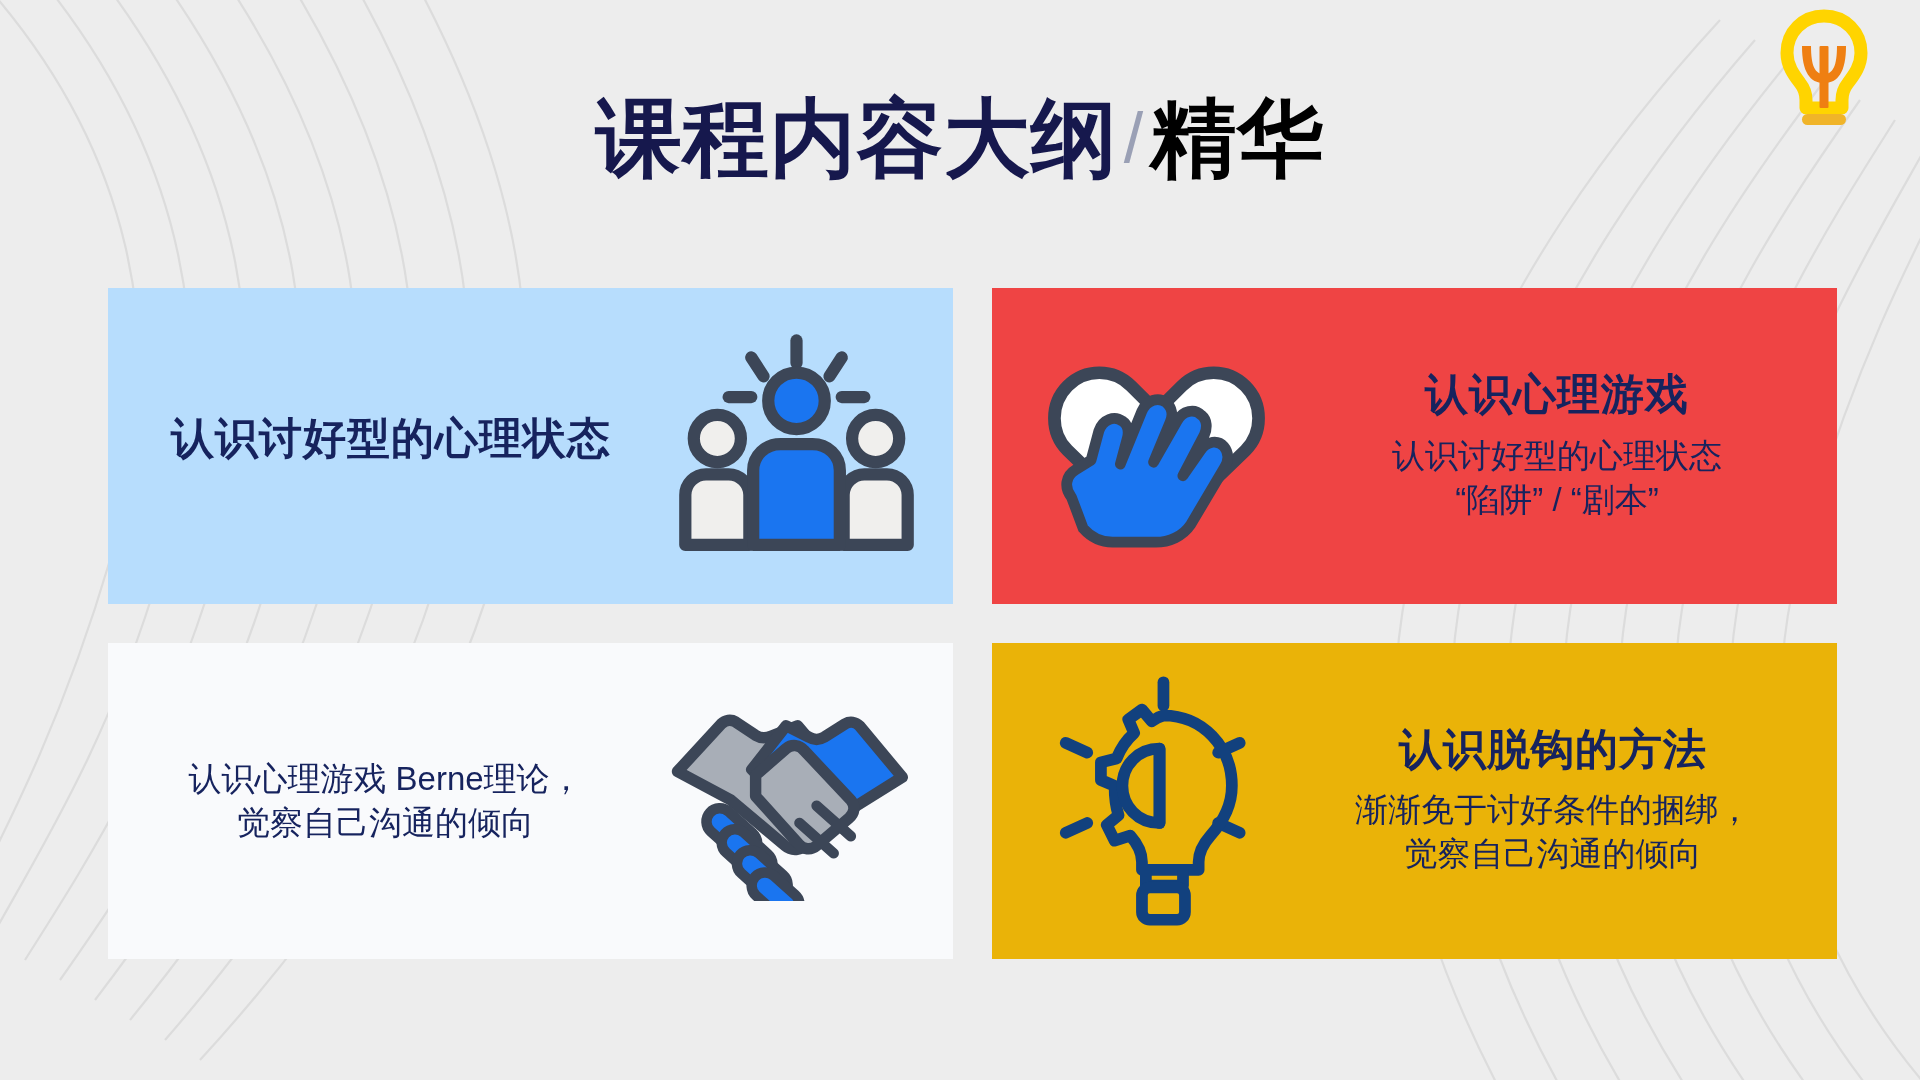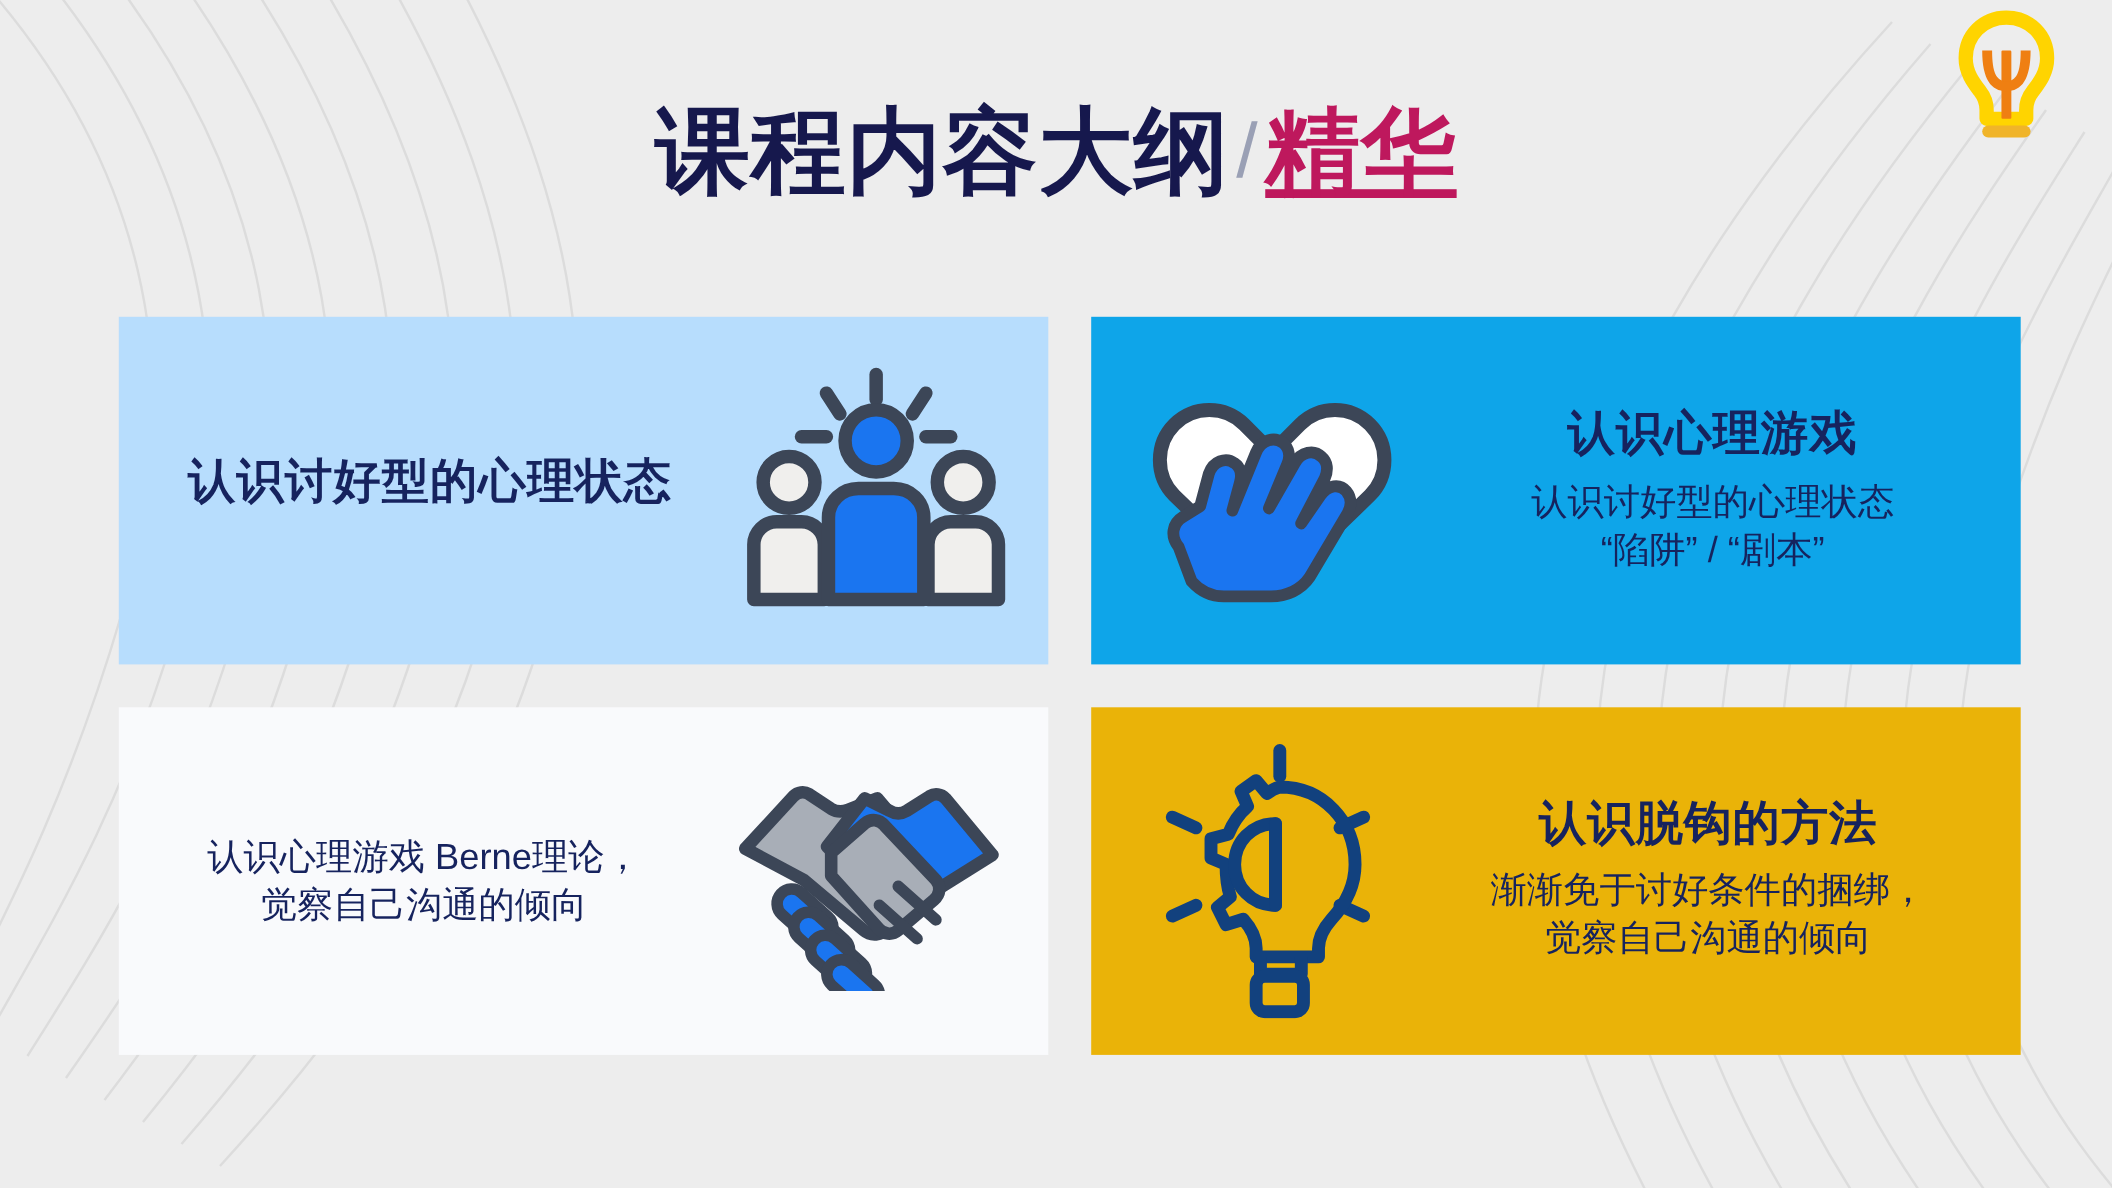--- a/index.html
+++ b/index.html
@@ -25,21 +25,21 @@
   #title {
     display:inline-block;
     font-size:86px;
     font-weight:bold;
     letter-spacing:1px;
     line-height:1;
     white-space:nowrap;
   }
   .t-dark { color:#16184d; }
   .t-slash { color:#9aa0b5; font-weight:400; font-size:70px; padding:0 6px; position:relative; top:-6px;}
-  .t-blue { color:#be185d;text-decoration:underline; }
+  .t-blue { color:#000000; }
 
   
   #grid {
     position:absolute;
     left:108px; top:288px;
     width:1710px; height:655px;
     display:grid;
     grid-template-columns:845px 845px;
     grid-template-rows:316px 316px;
     column-gap:20px;
@@ -163,21 +163,21 @@
 
           <circle cx="214" cy="112" r="25" fill="#f0efed" stroke="#3c4657" stroke-width="13"></circle>
           <path d="M180 225 L180 172 C180 160 190 150 202 150 L226 150 C238 150 248 160 248 172 L248 225 Z" fill="#f0efed" stroke="#3c4657" stroke-width="13" stroke-linejoin="round"></path>
 
           <circle cx="130" cy="72" r="30" fill="#1a75f0" stroke="#3c4657" stroke-width="13"></circle>
           <path d="M84 225 L84 146 C84 130 97 118 113 118 L147 118 C163 118 176 130 176 146 L176 225 Z" fill="#1a75f0" stroke="#3c4657" stroke-width="13" stroke-linejoin="round"></path>
         </svg>
       </div>
     </div>
 
-    <div class="card white text-right" style="background: #0ea5e9;">
+    <div class="card white text-right" style="background: #ef4444;">
       <div class="card-icon">
         <svg id="icon-hearthand" viewBox="0 0 230 215">
 
           <path d="M115 200 L24 112 C6 94 6 64 24 46 C42 28 71 28 89 46 L115 72 L141 46 C159 28 188 28 206 46 C224 64 224 94 206 112 Z" fill="#ffffff" stroke="#3c4657" stroke-width="13" stroke-linejoin="round"></path>
 
           <g stroke="#3c4657" stroke-width="11" stroke-linecap="round" stroke-linejoin="round">
             <path d="M28 160 C20 150 22 138 32 132 L48 122 L56 92 C60 80 72 76 80 82 C86 86 87 93 85 100 L78 126
                      L100 72 C105 60 117 57 125 63 C131 68 132 76 129 83 L112 124
                      L136 82 C142 71 154 69 161 76 C167 81 167 89 164 96 L142 138
                      L160 112 C167 102 178 101 184 108 C189 114 189 122 185 129

